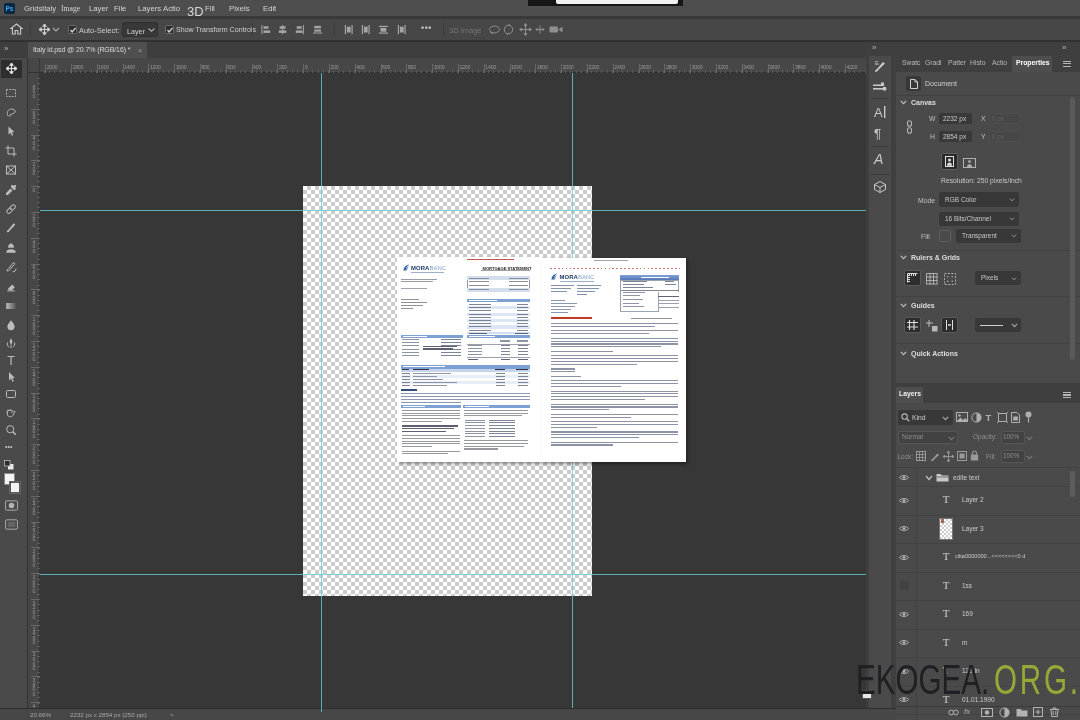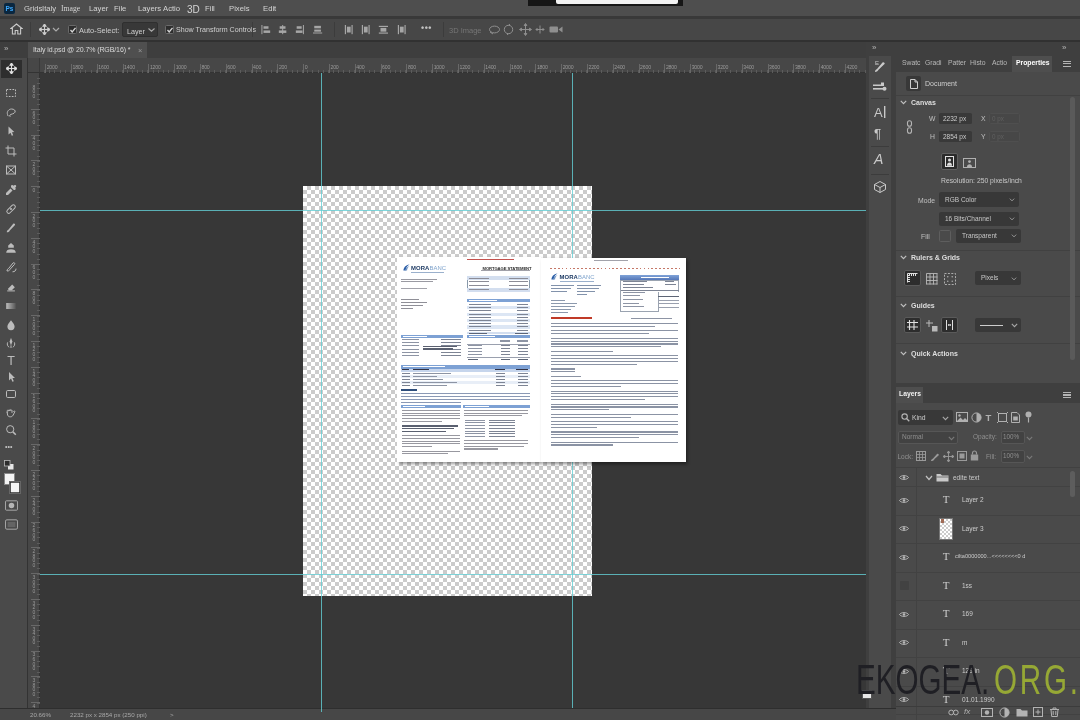--- a/index.html
+++ b/index.html
@@ -11,21 +11,21 @@
 
 <div class="abs" style="left:0;top:0;width:1080px;height:16px;background:#4e4e4e;"></div>
 <div class="abs" style="left:4px;top:2.5px;width:11px;height:11px;background:#0a2740;border-radius:2px;color:#3caaff;font-size:6.5px;font-weight:bold;text-align:center;line-height:11px;">Ps</div>
 <div class="abs" style="left:24px;top:4px;font-size:7.7px;color:#d4d4d4;white-space:nowrap;">Grids</div>
 <div class="abs" style="left:42px;top:4px;font-size:7.7px;color:#d4d4d4;white-space:nowrap;">Italy</div>
 <div class="abs" style="left:61px;top:4px;font-size:7.7px;color:#d4d4d4;white-space:nowrap;font-family:Liberation Serif, serif;">Image</div>
 <div class="abs" style="left:89px;top:4px;font-size:7.7px;color:#d4d4d4;white-space:nowrap;">Layer</div>
 <div class="abs" style="left:114px;top:4px;font-size:7.7px;color:#d4d4d4;white-space:nowrap;">File</div>
 <div class="abs" style="left:138px;top:4px;font-size:7.7px;color:#d4d4d4;white-space:nowrap;">Layers</div>
 <div class="abs" style="left:163px;top:4px;font-size:7.7px;color:#d4d4d4;white-space:nowrap;">Actio</div>
-<div class="abs" style="left:187px;top:4px;font-size:10px;color:#d4d4d4;white-space:nowrap;">3D</div>
+<div class="abs" style="left:187px;top:4px;font-size:13px;color:#d4d4d4;white-space:nowrap;">3D</div>
 <div class="abs" style="left:205px;top:4px;font-size:7.7px;color:#d4d4d4;white-space:nowrap;">Fill</div>
 <div class="abs" style="left:229px;top:4px;font-size:7.7px;color:#d4d4d4;white-space:nowrap;">Pixels</div>
 <div class="abs" style="left:263px;top:4px;font-size:7.7px;color:#d4d4d4;white-space:nowrap;">Edit</div>
 <div class="abs" style="left:528px;top:0;width:155px;height:6px;background:#161616;"></div>
 <div class="abs" style="left:556px;top:0;width:122px;height:4px;background:#f2f2f2;border-radius:0 0 2px 2px;"></div>
 <div class="abs" style="left:0;top:16px;width:1080px;height:3px;background:#393939;"></div>
 <div class="abs" style="left:0;top:19px;width:1080px;height:21px;background:#474747;"></div>
 <div class="abs" style="left:0;top:40px;width:1080px;height:2px;background:#313131;"></div>
 <svg class="abs" style="left:10px;top:23px" width="13" height="12" viewBox="0 0 13 12">
       <path d="M6.5 1 L12 5.5 L10.6 5.5 L10.6 11 L7.8 11 L7.8 7.5 L5.2 7.5 L5.2 11 L2.4 11 L2.4 5.5 L1 5.5 Z" fill="none" stroke="#c9c9c9" stroke-width="1.1"></path>

